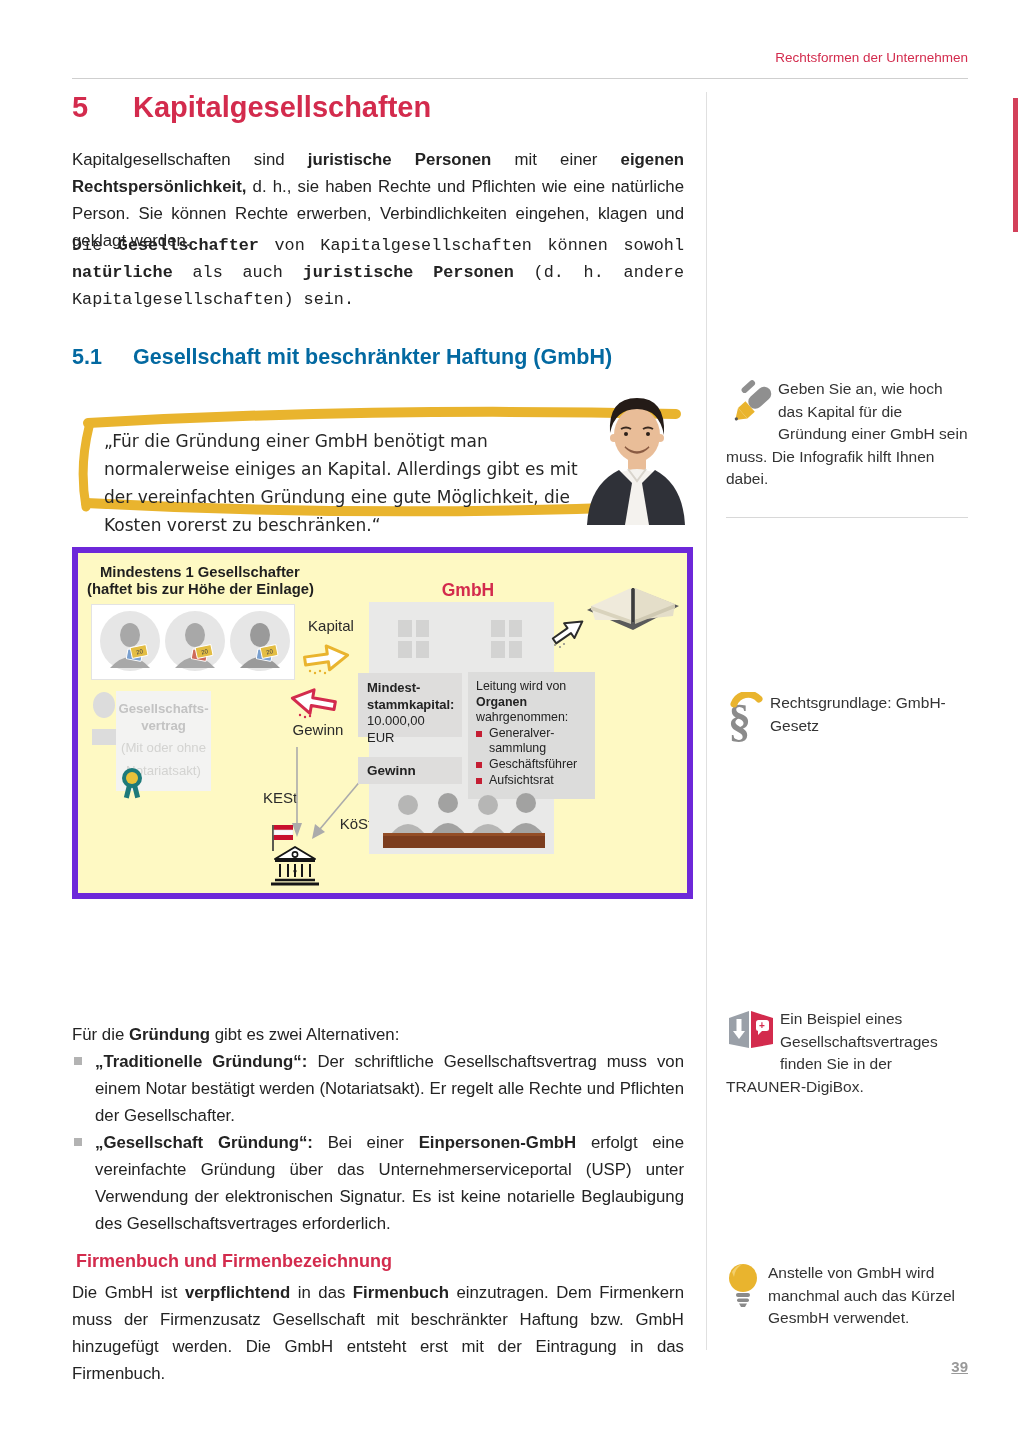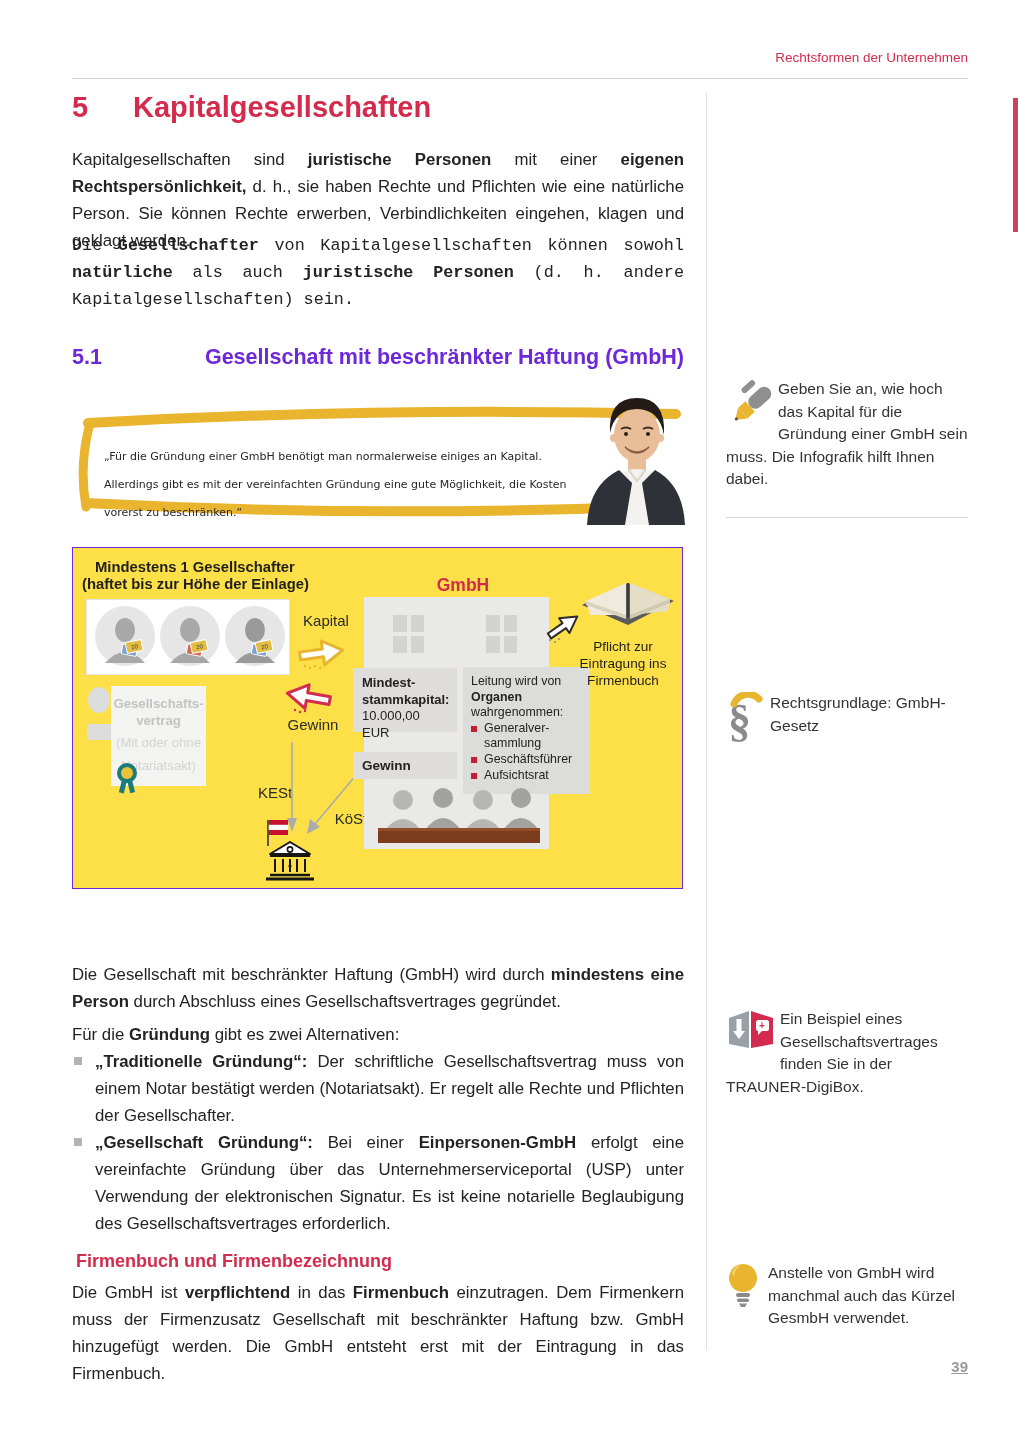--- a/index.html
+++ b/index.html
@@ -10,33 +10,33 @@
   
   .running-head{top:50px;left:72px;width:896px;text-align:right;font-size:13.5px;color:#d32b4d;}
   .head-rule{top:78px;left:72px;width:896px;height:1px;background:#cfcfcf;}
   .chapter-tab{top:98px;right:0;width:40px;height:134px;background:#d3405a;}
   .col-divider{top:92px;left:706px;width:1px;height:1258px;background:#e0e0e0;}
 
   
   .main{left:72px;top:0;width:612px;}
   h1.chap{margin:0;font-size:29px;line-height:1.1;color:#d32b4d;font-weight:bold;display:flex;}
   h1.chap .num{width:61px;flex:0 0 61px;}
-  h2.sect{margin:0;font-size:21.5px;line-height:1.1;color:#6d28d9;font-weight:bold;display:flex;justify-content:space-between;}
+  h2.sect{margin:0;font-size:21.5px;line-height:1.1;color:#0369a1;font-weight:bold;display:flex;}
   h2.sect .num{width:61px;flex:0 0 61px;}
   .body-p{font-size:16.8px;line-height:27px;text-align:justify;}
   h3.sub{margin:0;font-size:18px;color:#d32b4d;font-weight:bold;}
   ul.sq{margin:0;padding:0;list-style:none;}
   ul.sq li{position:relative;padding-left:23px;font-size:16.8px;line-height:27px;text-align:justify;}
   ul.sq li::before{content:"";position:absolute;left:2px;top:9px;width:8px;height:8px;background:#b3b3b3;}
 
   
-  .quote-text{font-family:"DejaVu Sans",sans-serif;font-size:11px;line-height:28px;color:#262626;margin-top:16px;}
-
-  
-  .ig{left:0;top:547px;width:609px;height:340px;border:1px solid #6d28d9;background:#fde047;}
+  .quote-text{font-family:"DejaVu Sans",sans-serif;font-size:17px;line-height:28px;color:#262626;}
+
+  
+  .ig{left:0;top:547px;width:609px;height:340px;border:6px solid #6d28d9;background:#fef9c3;}
   .ig .t{position:absolute;}
   .ig-title{left:9px;top:11px;font-size:14.8px;font-weight:bold;line-height:1.18;color:#1f1f1f;}
   .ig-title .l1{margin-left:13px;}
   .av-box{left:13px;top:51px;width:202px;height:74px;border:1px solid #e3e3e3;background:#fff;}
   .lbl{font-size:15px;color:#2a2a2a;text-align:center;}
   .cert{left:38px;top:138px;width:95px;height:100px;background:#f3f3f2;font-size:13.2px;
         text-align:center;line-height:1.25;padding-top:10px;box-sizing:border-box;}
   .cert .n1{color:#c3c3c3;font-weight:bold;}
   .cert .n2{color:#d3d3d1;margin-top:6px;}
   .bldg{left:291px;top:49px;width:185px;height:252px;background:#e9e9e8;}
@@ -279,24 +279,22 @@
       <polygon points="92,36 52,52 52,56 92,40" fill="#cfc9b2"></polygon>
     </svg>
     <svg class="t" style="left:470px;top:60px;" width="42" height="38" viewBox="0 0 42 38">
       <g transform="rotate(-35 21 19)">
         <polygon points="4,15 22,15 22,9 38,18 22,27 22,21 4,21" fill="#fff" stroke="#2b2b2b" stroke-width="2" stroke-linejoin="round"></polygon>
       </g>
       <circle cx="7" cy="32" r="1" fill="#8a8a8a"></circle>
         <circle cx="12" cy="34" r="1" fill="#8a8a8a"></circle>
       <circle cx="16" cy="31" r="1" fill="#8a8a8a"></circle>
     </svg>
-    <div class="t book-lbl">Pflicht zur Eintragung ins Firmenbuch</div>
-  </div>
-
-  <div class="abs body-p" style="top:961px;left:72px;width:612px;">Die Gesellschaft mit beschränkter Haftung (GmbH) wird durch <b>mindestens eine Person</b> durch Abschluss eines Gesellschaftsvertrages gegründet.</div>
+  </div>
+
   <div class="abs body-p" style="top:1021px;left:72px;width:612px;">Für die <b>Gründung</b> gibt es zwei Alternativen:</div>
   <ul class="abs sq" style="top:1048px;left:72px;width:612px;">
     <li><b>„Traditionelle Gründung“:</b> Der schriftliche Gesellschaftsvertrag muss von einem Notar bestätigt werden (Notariatsakt). Er regelt alle Rechte und Pflichten der Gesellschafter.</li>
     <li><b>„Gesellschaft Gründung“:</b> Bei einer <b>Einpersonen-GmbH</b> erfolgt eine vereinfachte Gründung über das Unternehmerserviceportal (USP) unter Verwendung der elektronischen Signatur. Es ist keine notarielle Beglaubigung des Gesellschaftsvertrages erforderlich.</li>
   </ul>
 
   <div class="abs" style="top:1251px;left:76px;width:608px;">
     <h3 class="sub">Firmenbuch und Firmenbezeichnung</h3>
   </div>
   <div class="abs body-p" style="top:1279px;left:72px;width:612px;">Die GmbH ist <b>verpflichtend</b> in das <b>Firmenbuch</b> einzutragen. Dem Firmenkern muss der Firmenzusatz Gesellschaft mit beschränkter Haftung bzw. GmbH hinzugefügt werden. Die GmbH entsteht erst mit der Eintragung in das Firmenbuch.</div>

